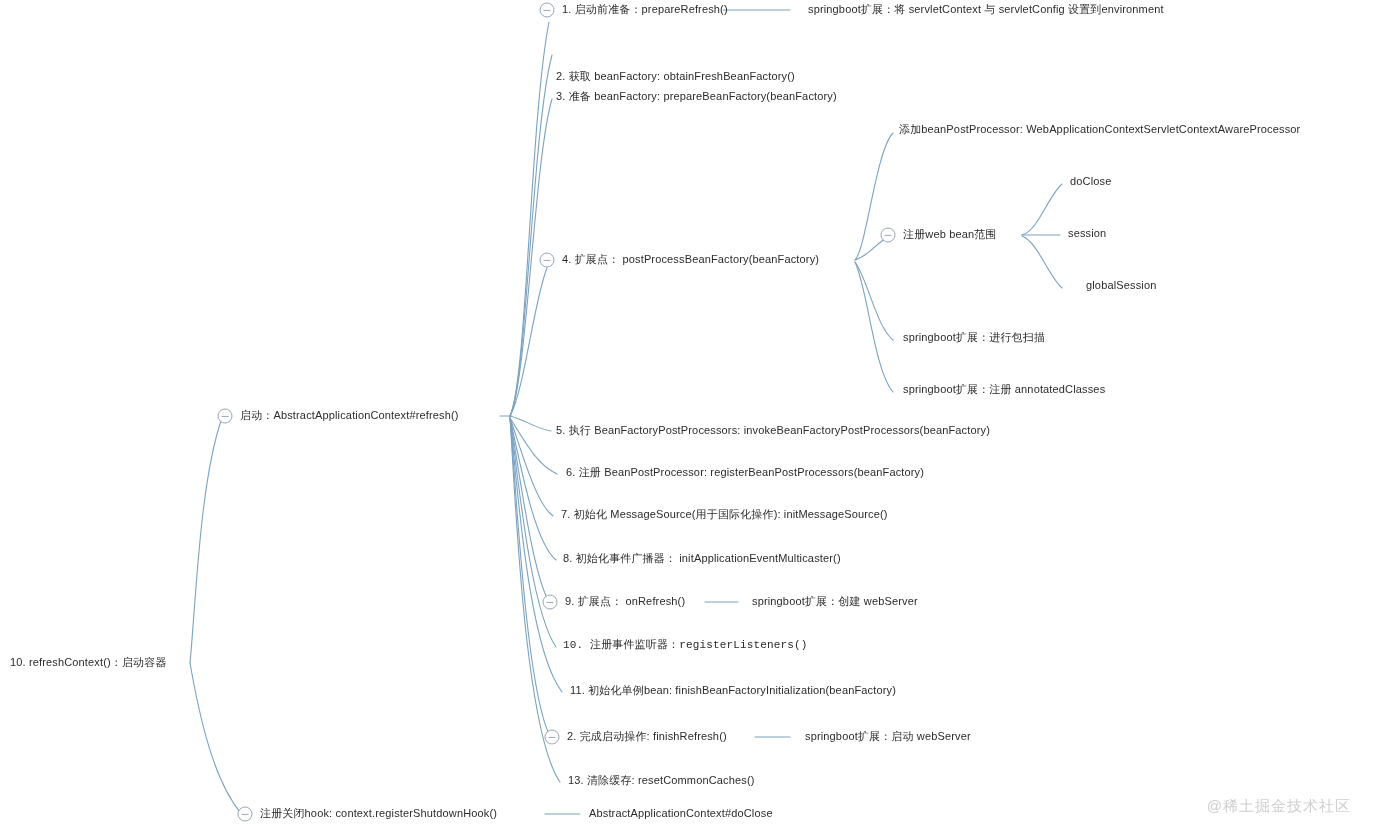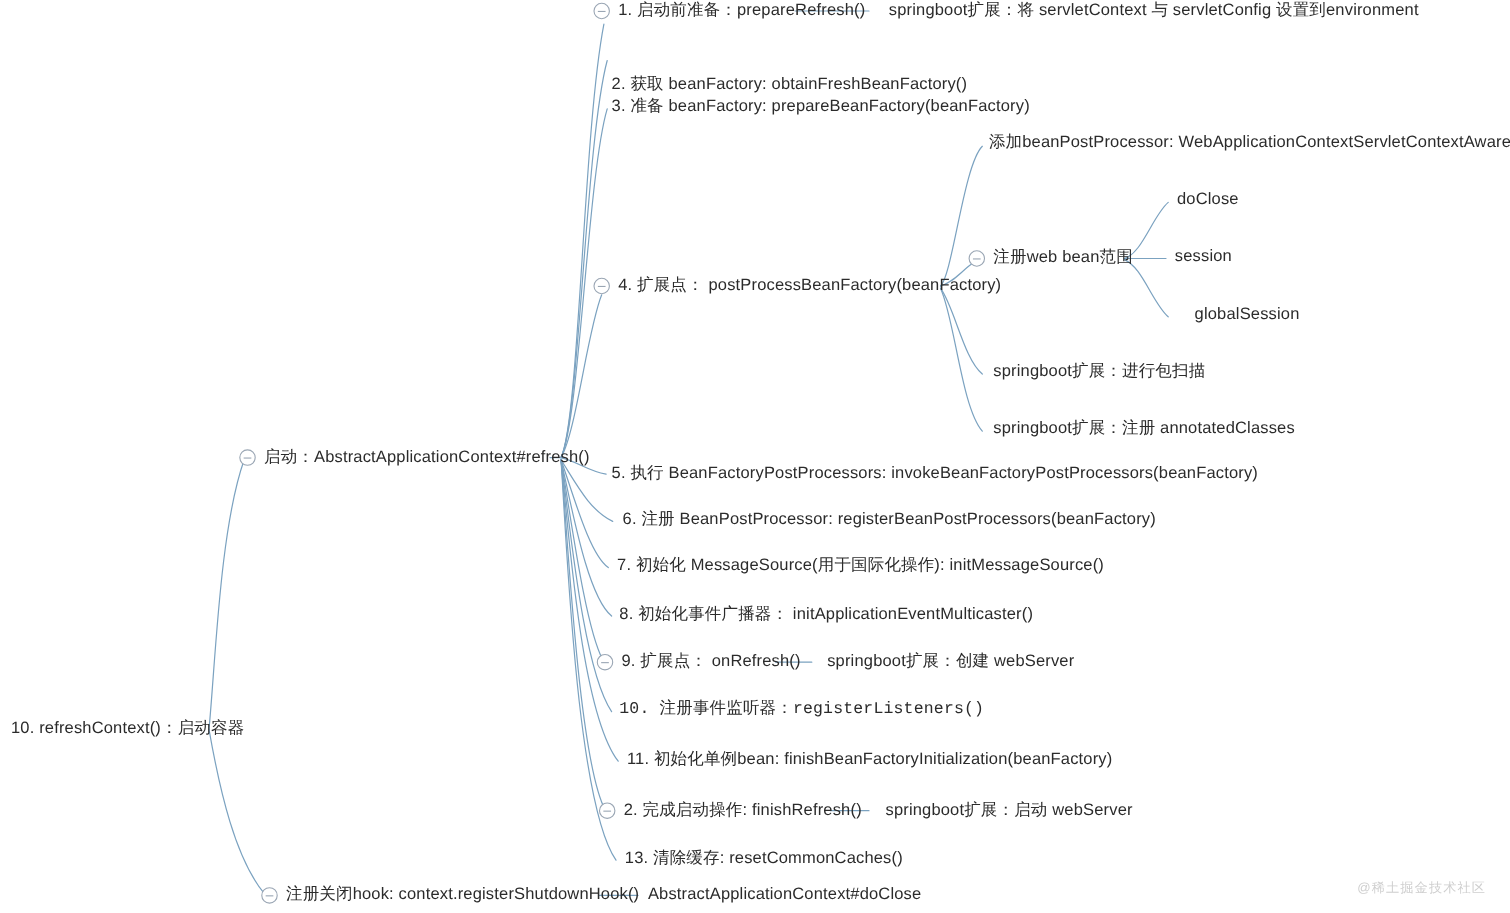--- a/index.html
+++ b/index.html
@@ -6,21 +6,21 @@
   body{
     width:1373px;height:830px;position:relative;overflow:hidden;
     font-family:"Liberation Sans","DejaVu Sans",sans-serif;
     color:#262626;
   }
   #canvas{position:absolute;inset:0;width:1373px;height:830px;}
   svg.links{position:absolute;left:0;top:0;width:1373px;height:830px;pointer-events:none;}
   .node{
     position:absolute;
     white-space:nowrap;
-    font-size:15px;
+    font-size:11px;
     line-height:1.25;
     letter-spacing:.15px;
     color:#2b2b2b;
     transform:translateY(-50%);
   }
   .node .txt{display:inline-block;}
   .toggle{
     position:absolute;
     width:15px;height:15px;
     border:1.2px solid #9aa6b4;
@@ -32,21 +32,21 @@
   .toggle::before{
     content:"";
     position:absolute;
     left:2.6px;right:2.6px;top:50%;
     height:1.2px;background:#9aa6b4;
     transform:translateY(-50%);
   }
   .watermark{
     position:absolute;
     right:22px;bottom:14px;
-    font-size:12px;
+    font-size:15px;
     color:#cfcfcf;
     letter-spacing:1px;
     white-space:nowrap;
   }
 </style>
 </head>
 <body>
 
 <div id="canvas">
   <svg class="links" id="links-svg" viewBox="0 0 1373 830">

